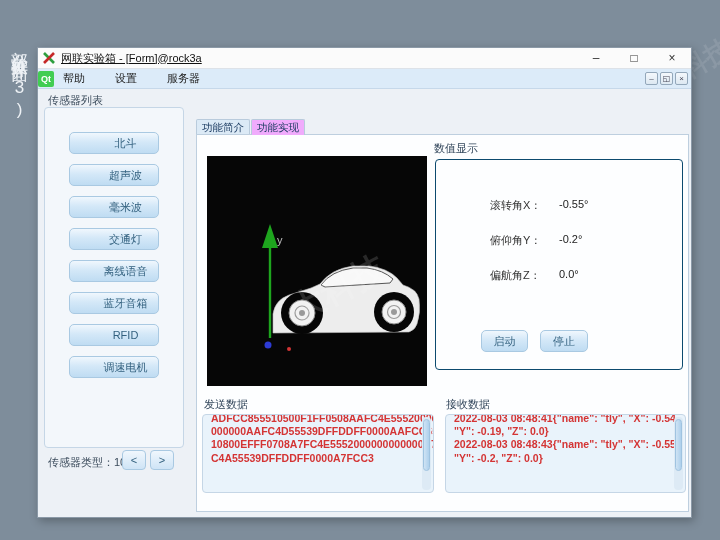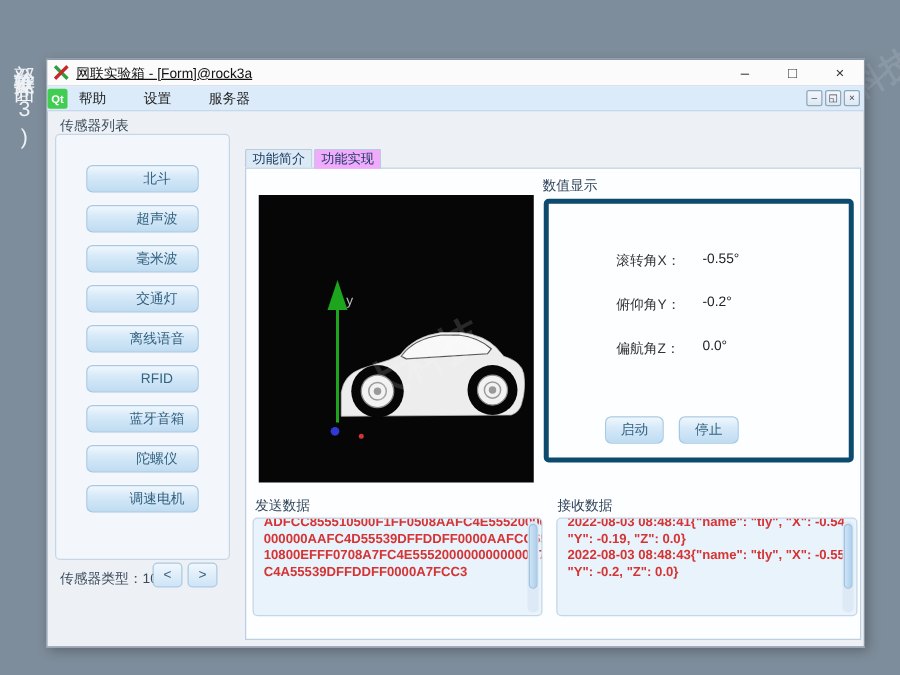--- a/index.html
+++ b/index.html
@@ -59,21 +59,21 @@
   .tab-panel { position:absolute; left:158px; top:45px; width:493px; height:378px;
     background:#fdfeff; border:1px solid #becfdf; }
 
   
   .viewer { position:absolute; left:10px; top:21px; width:220px; height:230px; background:#060606; }
   .viewer .wm-car { left:80px; top:110px; font-size:34px; color:rgba(255,255,255,0.14); transform:rotate(-28deg); }
 
   
   .group-title { position:absolute; left:237px; top:6px; font-size:11px; color:#33475c; }
   .values-box { position:absolute; left:238px; top:24px; width:248px; height:211px;
-    border:4px solid #0c4a6e; border-radius:4px; background:#fdfeff; }
+    border:1px solid #0c4a6e; border-radius:4px; background:#fdfeff; }
   .val-row { position:absolute; left:0; width:100%; height:16px; }
   .val-row .lbl { position:absolute; left:54px; font-size:11px; color:#333; }
   .val-row .val { position:absolute; left:123px; font-size:11px; color:#222; }
   .row-x { top:38px; } .row-y { top:73px; } .row-z { top:108px; }
   .act-btn { position:absolute; top:170px; height:22px; border:1px solid #a9c9e2; border-radius:5px;
     background:linear-gradient(#f0f7fd,#d4e8f8 45%,#bfdcf2); color:#33617f; font-size:11px; line-height:20px; text-align:center; }
   .btn-start { left:45px; width:47px; } .btn-stop { left:104px; width:48px; }
 
   
   .area-title { position:absolute; font-size:11px; color:#33475c; top:262px; }
@@ -124,23 +124,22 @@
 
     <div class="content">
 
       <div class="side-title">传感器列表</div>
       <div class="side-panel">
         <button class="sensor-btn">北斗</button>
         <button class="sensor-btn">超声波</button>
         <button class="sensor-btn">毫米波</button>
         <button class="sensor-btn">交通灯</button>
         <button class="sensor-btn">离线语音</button>
+        <button class="sensor-btn">蓝牙音箱</button>
         <button class="sensor-btn">RFID</button>
-        <button class="sensor-btn">蓝牙音箱</button>
-        <button class="sensor-btn">陀螺仪</button>
         <button class="sensor-btn">调速电机</button>
       </div>
       <div class="side-footer">传感器类型：10个</div>
       <button class="nav-btn nav-prev">&lt;</button>
       <button class="nav-btn nav-next">&gt;</button>
 
       <div class="tabs">
         <div class="tab">功能简介</div>
         <div class="tab active">功能实现</div>
       </div>

